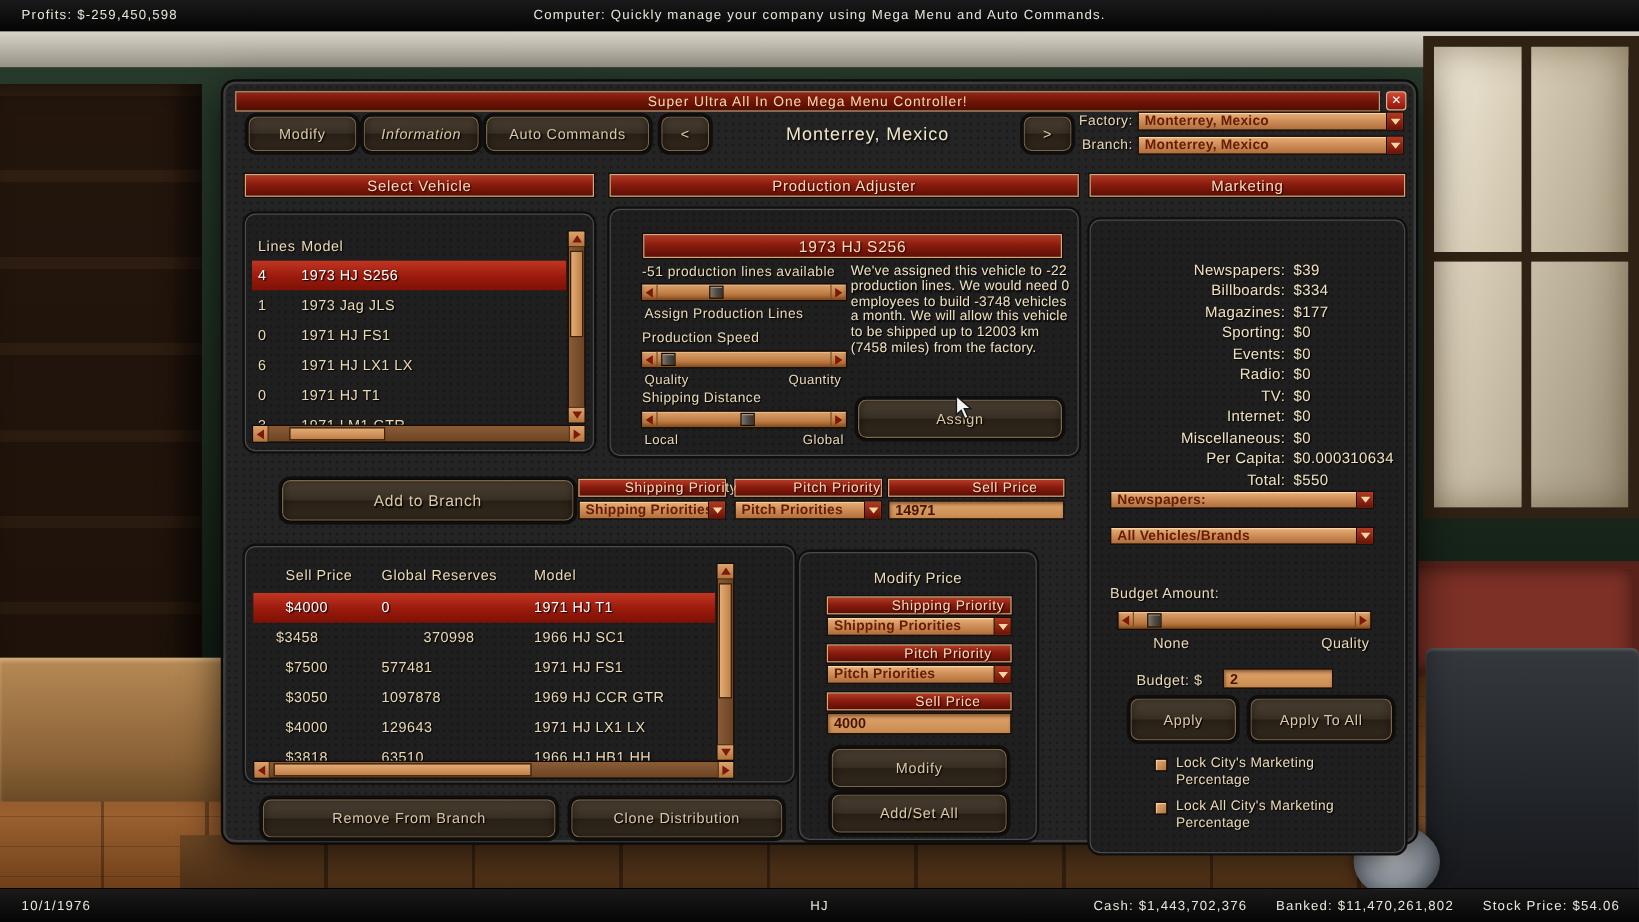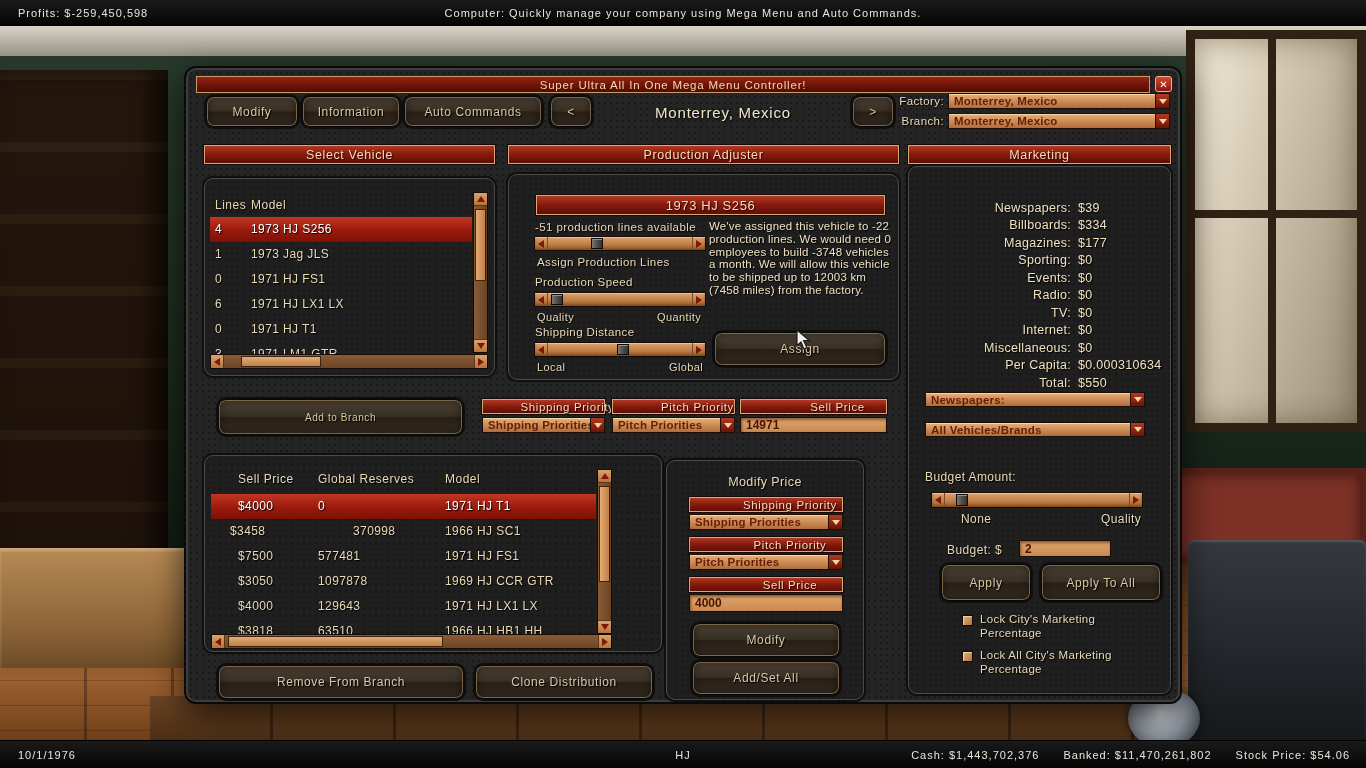--- a/index.html
+++ b/index.html
@@ -145,21 +145,21 @@
   <div class="dialog">
 
     <div class="titlebar">
       <span>Super Ultra All In One Mega Menu Controller!</span>
     </div>
     <div class="close">
       <span>✕</span>
     </div>
 
     <div class="btn" style="left:18px;top:26px;width:92px;height:31px;">Modify</div>
-    <div class="btn" style="left:114px;top:26px;width:98px;height:31px;">Information</div>
+    <div class="btn" style="left:114px;top:26px;width:98px;height:31px;font-style:italic;">Information</div>
     <div class="btn" style="left:216px;top:26px;width:138px;height:31px;">Auto Commands</div>
     <div class="btn" style="left:362px;top:26px;width:42px;height:31px;">&lt;</div>
     <div class="city" style="left:410px;top:34px;width:250px;">Monterrey, Mexico</div>
     <div class="btn" style="left:664px;top:26px;width:42px;height:31px;">&gt;</div>
 
     <div class="lbl" style="left:698px;top:25px;width:58px;text-align:right;font-size:11.5px;">Factory:</div>
     <div class="dd" style="left:760px;top:23px;width:222px;height:16px;">
       <span class="dd-val">Monterrey, Mexico</span>
       <span class="dd-btn">
           <i class="tri t-down-cream"></i>
@@ -260,21 +260,21 @@
         <span class="sl-end r">
             <i class="tri t-right"></i>
           </span>
       </div>
       <span class="lbl" style="left:28px;top:186px;font-size:11px;">Local</span>
       <span class="lbl" style="left:160px;top:186px;font-size:11px;">Global</span>
       <div class="info" style="left:200px;top:45px;width:188px;">We've assigned this vehicle to -22 production lines. We would need 0 employees to build -3748 vehicles a month. We will allow this vehicle to be shipped up to 12003 km (7458 miles) from the factory.</div>
       <div class="btn" style="left:205px;top:157px;width:172px;height:34px;">Assign</div>
     </div>
 
-    <div class="btn" style="left:30px;top:329px;width:245px;height:36px;font-size:10px;">Add to Branch</div>
+    <div class="btn" style="left:46px;top:329px;width:245px;height:36px;font-size:13px;">Add to Branch</div>
     <div class="red-head small" style="left:294px;top:329px;width:123px;height:15px;">Shipping Priority</div>
     <div class="red-head small" style="left:424px;top:329px;width:123px;height:15px;">Pitch Priority</div>
     <div class="red-head small" style="left:552px;top:329px;width:147px;height:15px;">Sell Price</div>
     <div class="dd" style="left:294px;top:347px;width:123px;height:16px;">
       <span class="dd-val">Shipping Priorities</span>
       <span class="dd-btn">
           <i class="tri t-down-cream"></i>
         </span>
     </div>
     <div class="dd" style="left:424px;top:347px;width:123px;height:16px;">
@@ -359,21 +359,21 @@
         <span class="dd-btn">
             <i class="tri t-down-cream"></i>
           </span>
       </div>
       <div class="red-head small" style="left:22px;top:116px;width:154px;height:15px;">Sell Price</div>
       <input class="inp" style="left: 22px; top: 133px; width: 154px; height: 18px;" value="4000">
       <div class="btn" style="left:25px;top:162px;width:148px;height:34px;">Modify</div>
       <div class="btn" style="left:25px;top:200px;width:148px;height:34px;">Add/Set All</div>
     </div>
 
-    <div class="panel" style="left:720px;top:96px;width:263px;height:528px;">
+    <div class="panel" style="left:720px;top:113px;width:263px;height:528px;">
       <div style="position:absolute;left:10px;top:32px;width:243px;">
         <div class="mrow">
             <span class="ml">Newspapers:</span>
             <span class="mv">$39</span>
           </div>
         <div class="mrow">
             <span class="ml">Billboards:</span>
             <span class="mv">$334</span>
           </div>
         <div class="mrow">

